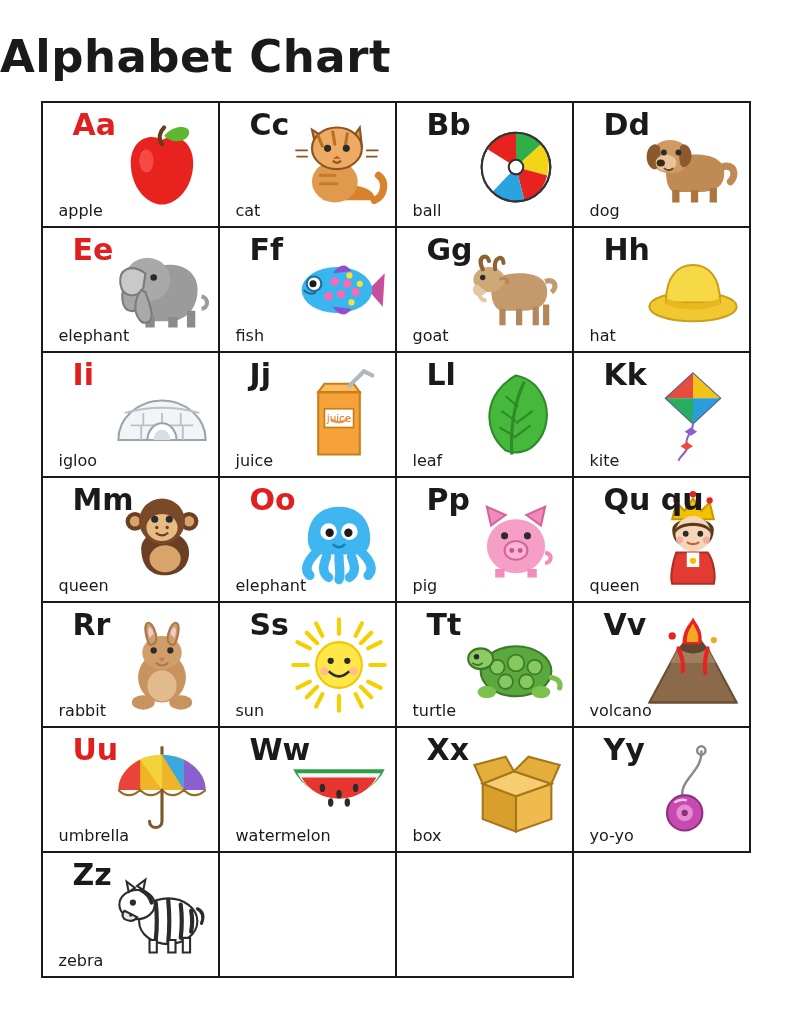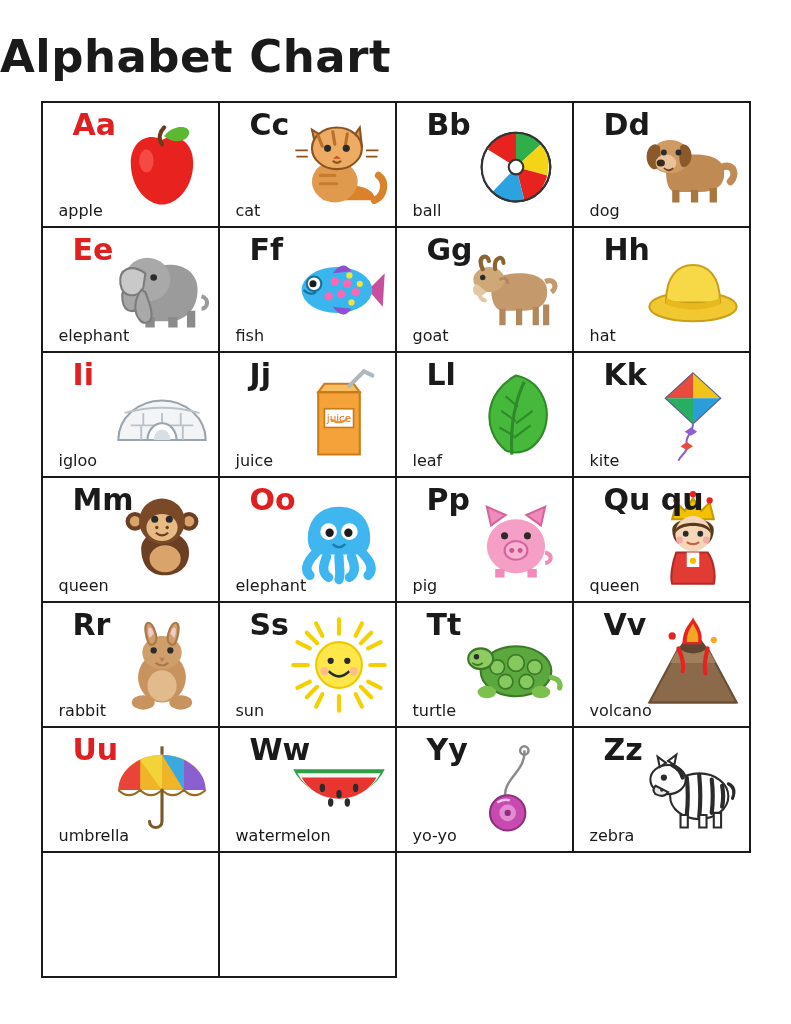--- a/index.html
+++ b/index.html
@@ -474,20 +474,33 @@
       <ellipse cx="58" cy="62" rx="2.6" ry="4"></ellipse>
     </g>
   </svg>
         </div>
         <div class="letter">Ww</div>
         <div class="word">watermelon</div>
       </div>
       <div class="cell">
         <div class="art">
           <svg viewBox="0 0 100 100">
+    <path d="M18 44 L50 56 L50 90 L18 78 Z" fill="#d89f2a" stroke="#a8761a" stroke-width="2"></path>
+    <path d="M50 56 L84 44 L84 78 L50 90 Z" fill="#efbb4e" stroke="#a8761a" stroke-width="2"></path>
+    <path d="M18 44 L48 32 L84 44 L50 56 Z" fill="#f6cd70" stroke="#a8761a" stroke-width="2"></path>
+    <path d="M18 44 L10 26 L40 18 L48 32 Z" fill="#e3ae3c" stroke="#a8761a" stroke-width="2"></path>
+    <path d="M84 44 L92 26 L62 18 L48 32 Z" fill="#e3ae3c" stroke="#a8761a" stroke-width="2"></path>
+  </svg>
+        </div>
+        <div class="letter">Xx</div>
+        <div class="word">box</div>
+      </div>
+      <div class="cell">
+        <div class="art">
+          <svg viewBox="0 0 100 100">
     <path d="M58 12 C60 32 36 40 40 58" stroke="#8a8a8a" stroke-width="2.4" fill="none"></path>
     <circle cx="58" cy="12" r="4" fill="none" stroke="#8a8a8a" stroke-width="2.4"></circle>
     <circle cx="42" cy="72" r="17" fill="#c64ab0" stroke="#8e2f7d" stroke-width="2"></circle>
     <circle cx="42" cy="72" r="8" fill="#e58ad4"></circle>
     <circle cx="42" cy="72" r="3" fill="#8e2f7d"></circle>
     <path d="M32 62 q6 -4 12 -2" stroke="#ffffff" stroke-width="2.4" fill="none" opacity=".7"></path>
   </svg>
         </div>
         <div class="letter">Yy</div>
         <div class="word">yo-yo</div>

